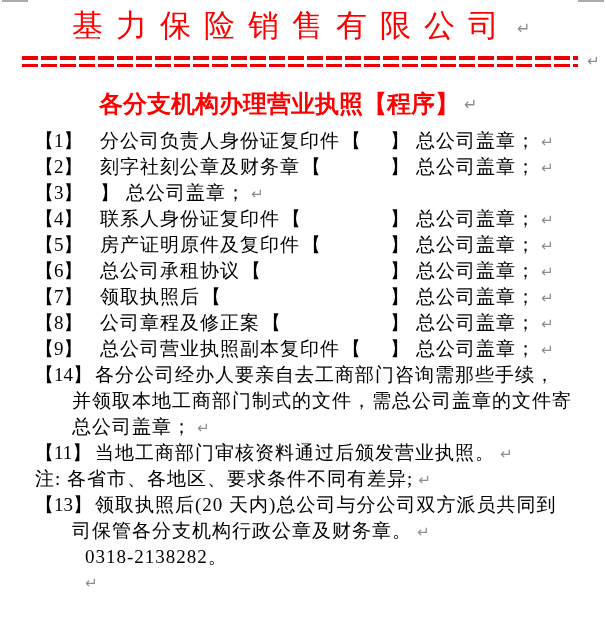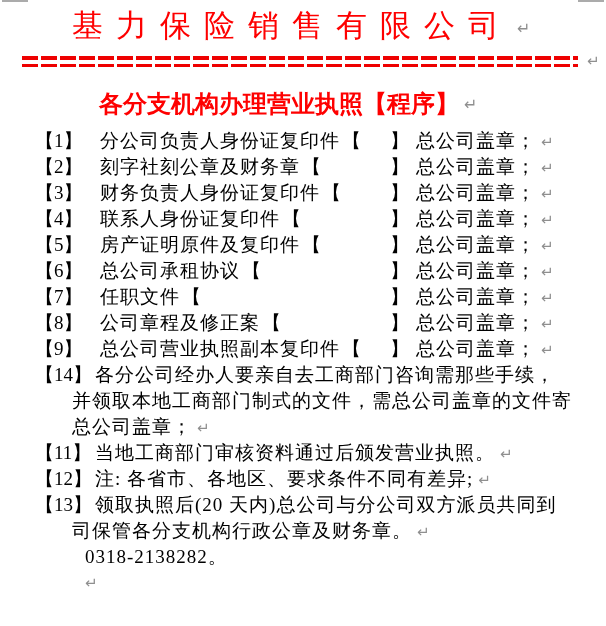--- a/index.html
+++ b/index.html
@@ -82,21 +82,20 @@
     </div>
     <div class="row">
       <span class="marker">【2】</span>
       <span class="mid"><span>刻字社刻公章及财务章</span><span class="open-b">【</span></span>
       <span class="tail-close">】</span>
       <span class="tail-text">总公司盖章；</span>
       <span class="pilcrow">↵</span>
     </div>
     <div class="row">
       <span class="marker">【3】</span>
-      <span class="mid"><span>财务负责人身份证复印件</span><span class="open-b">【</span></span>
       <span class="tail-close">】</span>
       <span class="tail-text">总公司盖章；</span>
       <span class="pilcrow">↵</span>
     </div>
     <div class="row">
       <span class="marker">【4】</span>
       <span class="mid"><span>联系人身份证复印件</span><span class="open-b">【</span></span>
       <span class="tail-close">】</span>
       <span class="tail-text">总公司盖章；</span>
       <span class="pilcrow">↵</span>
@@ -110,21 +109,21 @@
     </div>
     <div class="row">
       <span class="marker">【6】</span>
       <span class="mid"><span>总公司承租协议</span><span class="open-b">【</span></span>
       <span class="tail-close">】</span>
       <span class="tail-text">总公司盖章；</span>
       <span class="pilcrow">↵</span>
     </div>
     <div class="row">
       <span class="marker">【7】</span>
-      <span class="mid"><span>任职文件</span><span class="open-b">【</span></span>
+      <span class="mid"><span>领取执照后</span><span class="open-b">【</span></span>
       <span class="tail-close">】</span>
       <span class="tail-text">总公司盖章；</span>
       <span class="pilcrow">↵</span>
     </div>
     <div class="row">
       <span class="marker">【8】</span>
       <span class="mid"><span>公司章程及修正案</span><span class="open-b">【</span></span>
       <span class="tail-close">】</span>
       <span class="tail-text">总公司盖章；</span>
       <span class="pilcrow">↵</span>
@@ -149,21 +148,20 @@
       <span class="pilcrow">↵</span>
     </div>
 
     <div class="row">
       <span class="marker wide">【11】</span>
       <span>当地工商部门审核资料通过后颁发营业执照。</span>
       <span class="pilcrow">↵</span>
     </div>
 
     <div class="row">
-      <span class="marker wide">【12】</span>
       <span>注: 各省市、各地区、要求条件不同有差异;</span>
       <span class="pilcrow">↵</span>
     </div>
 
     <div class="row">
       <span class="marker wide">【13】</span>
       <span>领取执照后(20 天内)总公司与分公司双方派员共同到</span>
     </div>
     <div class="row cont">
       <span>司保管各分支机构行政公章及财务章。</span>

